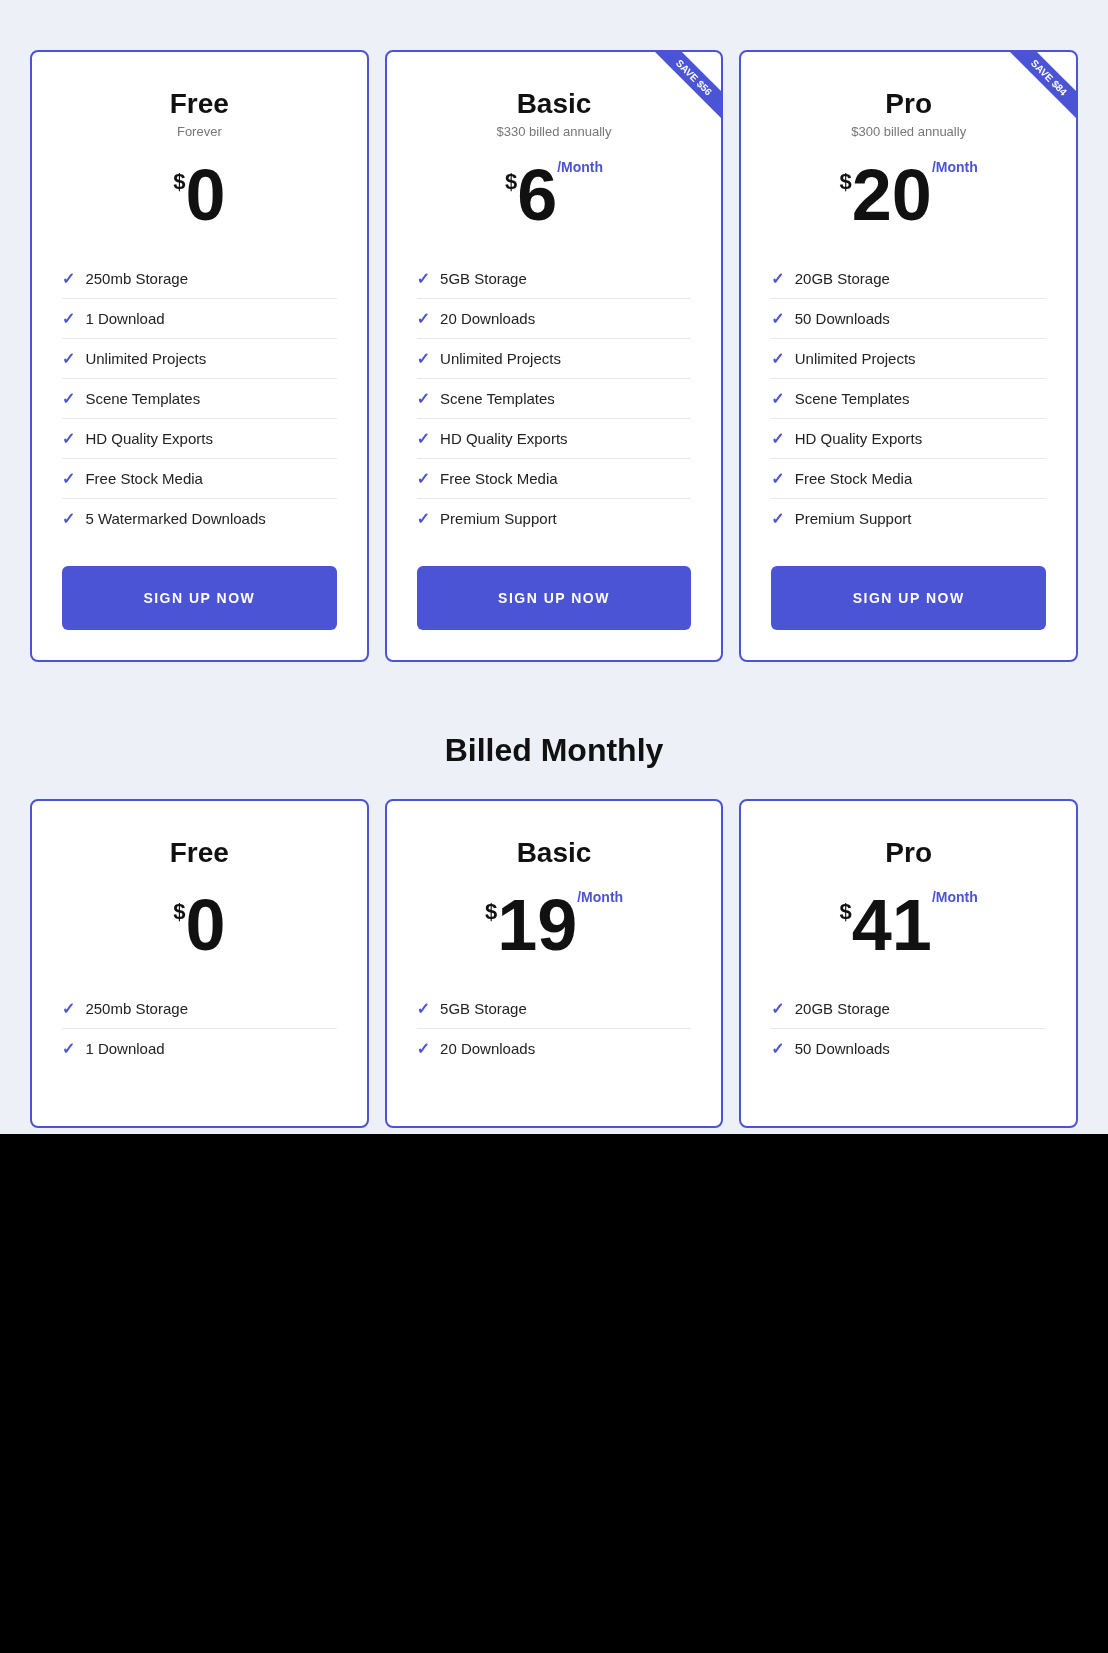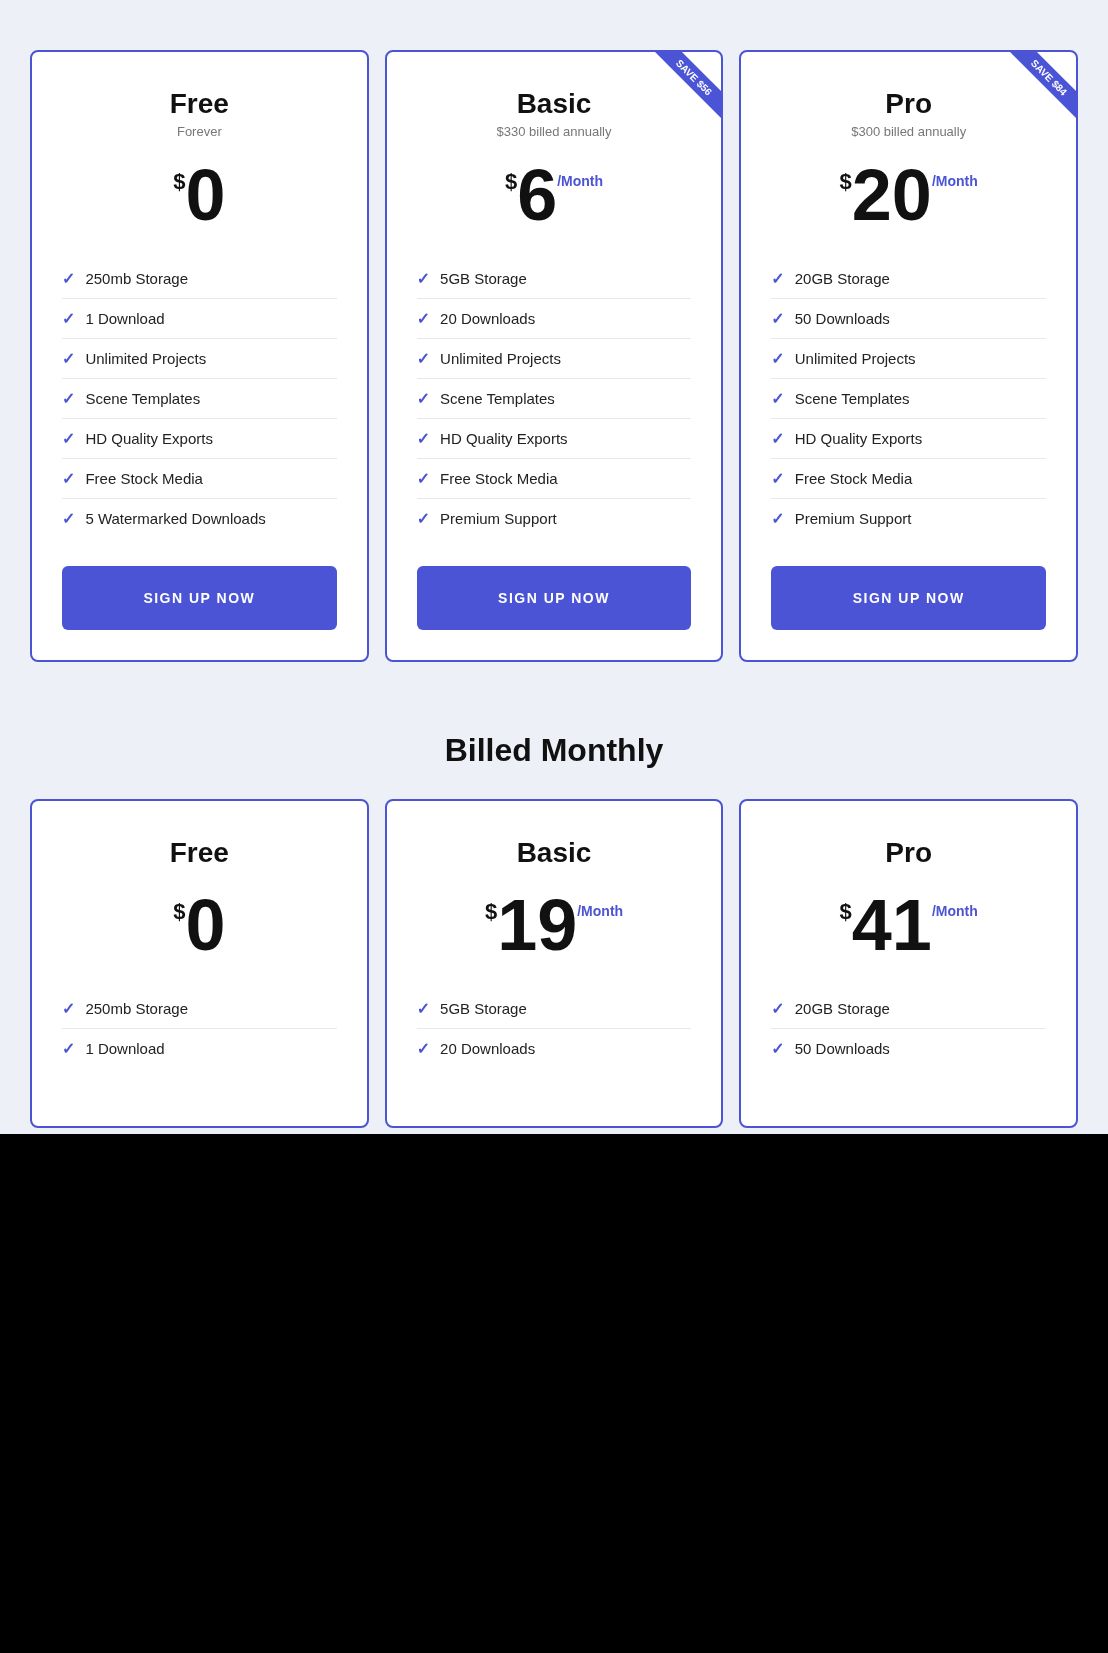--- a/index.html
+++ b/index.html
@@ -105,21 +105,20 @@
       font-size: 72px;
       font-weight: 900;
       color: #111;
       line-height: 1;
     }
 
     .price-period {
       font-size: 14px;
       font-weight: 600;
       color: #4a54d4;
-      margin-top: 14px;
       align-self: flex-start;
     }
 
     .features-list {
       list-style: none;
       flex: 1;
       margin-bottom: 28px;
     }
 
     .features-list li {

